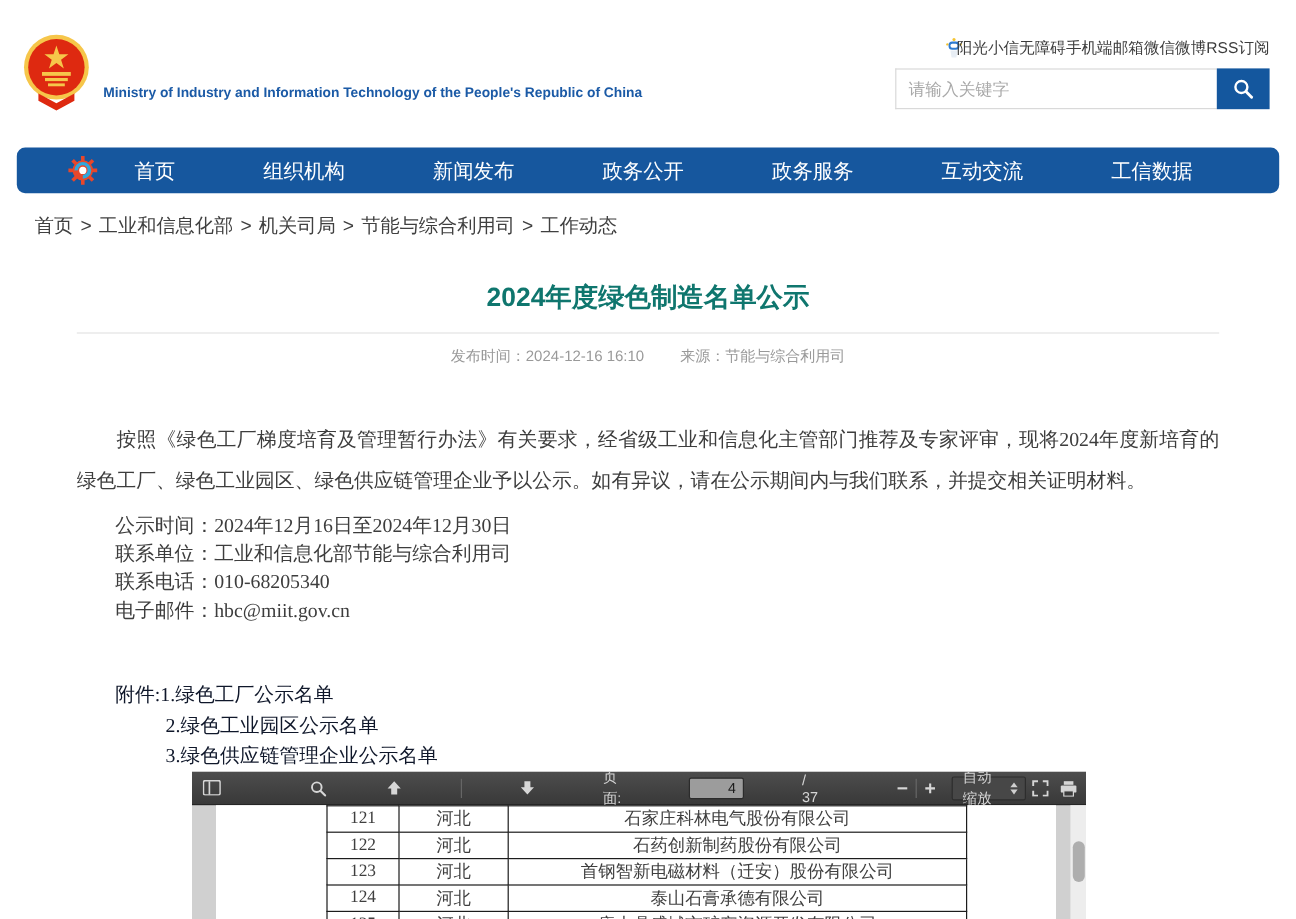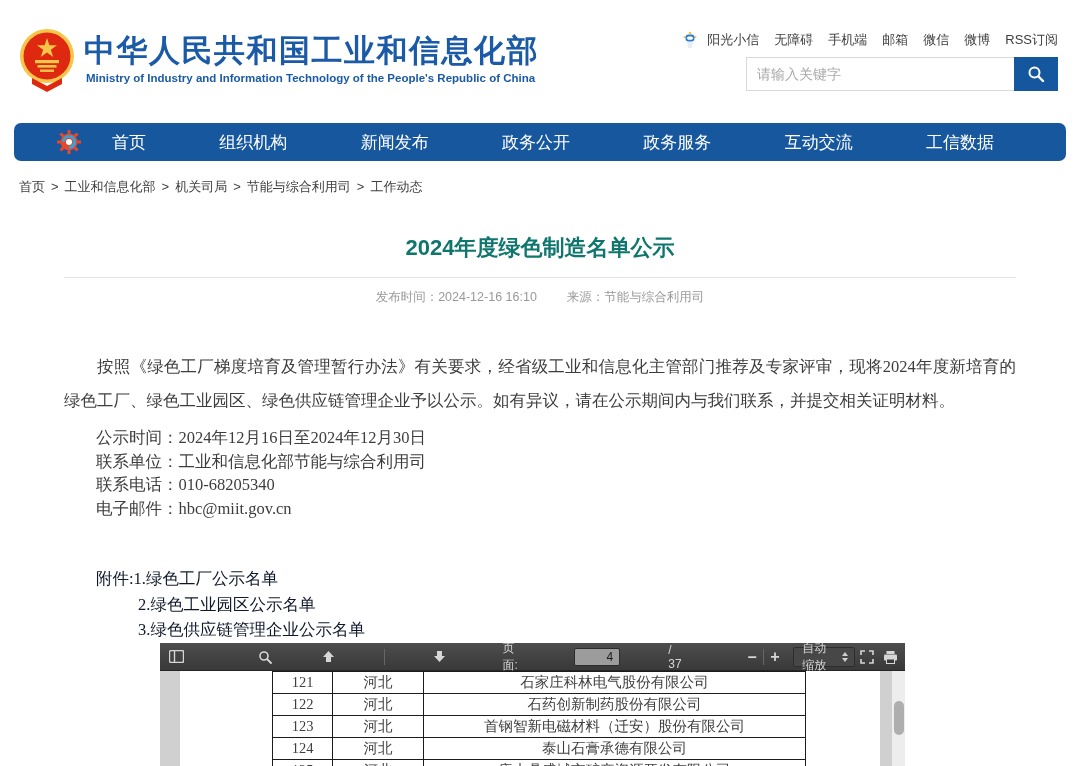--- a/index.html
+++ b/index.html
@@ -8,40 +8,40 @@
   .page { position:relative; width:1080px; height:766px; background:#fff; }
 
   
   .emblem { position:absolute; left:18px; top:26px; width:58px; height:68px; }
   .site-title { position:absolute; left:84px; top:30px; font-size:31px; font-weight:bold;
     color:#1b5aa6; letter-spacing:1.5px; white-space:nowrap; }
   .site-subtitle { position:absolute; left:86px; top:72px; font-size:11.5px; color:#1b5aa6;
     font-weight:bold; white-space:nowrap; }
 
   .quick-links { position:absolute; top:31px; right:22px; display:flex; align-items:center;
-    gap:15px; font-size:13px; color:#3c3c3c; }
+    font-size:13px; color:#3c3c3c; }
   .quick-links a { color:#3c3c3c; text-decoration:none; cursor:pointer; }
   .robot-ico { width:16px; height:18px; margin-right:-6px; }
 
   .search-bar { position:absolute; top:57px; right:22px; width:312px; height:34px; display:flex; }
   .search-bar input { flex:1; height:34px; border:1px solid #d9d9d9; border-right:none;
     padding:0 10px; font-size:14px; color:#333; outline:none; }
   .search-bar input::placeholder { color:#a9a9a9; }
   .search-btn { width:44px; height:34px; background:#14579e; border:none; cursor:pointer;
     display:flex; align-items:center; justify-content:center; }
 
   
   .nav { position:absolute; left:14px; top:123px; width:1052px; height:38px; background:#16579e;
     border-radius:7px; display:flex; align-items:center; padding:0 72px 0 42px; }
   .nav-logo { width:26px; height:26px; position:relative; margin-right:30px; flex:0 0 auto; }
   .nav-items { flex:1; display:flex; justify-content:space-between; align-items:center; }
   .nav-items a { color:#fff; font-size:17px; text-decoration:none; cursor:pointer; white-space:nowrap; }
 
   
-  .breadcrumb { position:absolute; left:19px; top:178px; font-size:13px; color:#404040; }
+  .breadcrumb { position:absolute; left:29px; top:178px; font-size:16px; color:#404040; }
   .breadcrumb a { color:#404040; text-decoration:none; cursor:pointer; }
   .breadcrumb .sep { margin:0 6px; color:#404040; }
 
   
   .article-title { position:absolute; left:0; top:233px; width:100%; text-align:center;
     font-size:22px; font-weight:bold; color:#0f766e; }
   .title-divider { position:absolute; left:64px; right:64px; top:277px; height:1px; background:#e3e3e3; }
   .publish-row { position:absolute; left:0; top:289px; width:100%; display:flex;
     justify-content:center; gap:30px; font-size:12.5px; color:#999; }
 
@@ -100,21 +100,20 @@
 
   <svg class="emblem" viewBox="0 0 58 68">
     <circle cx="29" cy="30" r="27" fill="#f6c64a"></circle>
     <circle cx="29" cy="30" r="23.5" fill="#de2910"></circle>
     <polygon fill="#f6c64a" points="29,12 31.4,19.2 39,19.2 32.9,23.7 35.2,31 29,26.5 22.8,31 25.1,23.7 19,19.2 26.6,19.2"></polygon>
     <rect x="17" y="34" width="24" height="3.2" fill="#f6c64a"></rect>
     <rect x="19.5" y="39" width="19" height="2.6" fill="#f6c64a"></rect>
     <rect x="22" y="43.5" width="14" height="2.4" fill="#f6c64a"></rect>
     <path d="M14 52 L29 60 L44 52 L44 58 L29 66 L14 58 Z" fill="#de2910"></path>
   </svg>
-  <div class="site-title">中华人民共和国工业和信息化部</div>
   <div class="site-subtitle">Ministry of Industry and Information Technology of the People's Republic of China</div>
 
   <div class="quick-links" id="quick-links">
     <svg class="robot-ico" viewBox="0 0 16 18">
       <circle cx="8" cy="2" r="1.3" fill="#f5c431"></circle>
       <circle cx="2.5" cy="6" r="1" fill="#f5c431"></circle>
       <circle cx="13.5" cy="6" r="1" fill="#f5c431"></circle>
       <rect x="3.5" y="3.5" width="9" height="7" rx="3" fill="#2e7bd0"></rect>
       <rect x="5" y="5.5" width="6" height="3.2" rx="1.6" fill="#fff"></rect>
       <path d="M5 11 h6 l-1 6 h-4 Z" fill="#e8eef5"></path>

